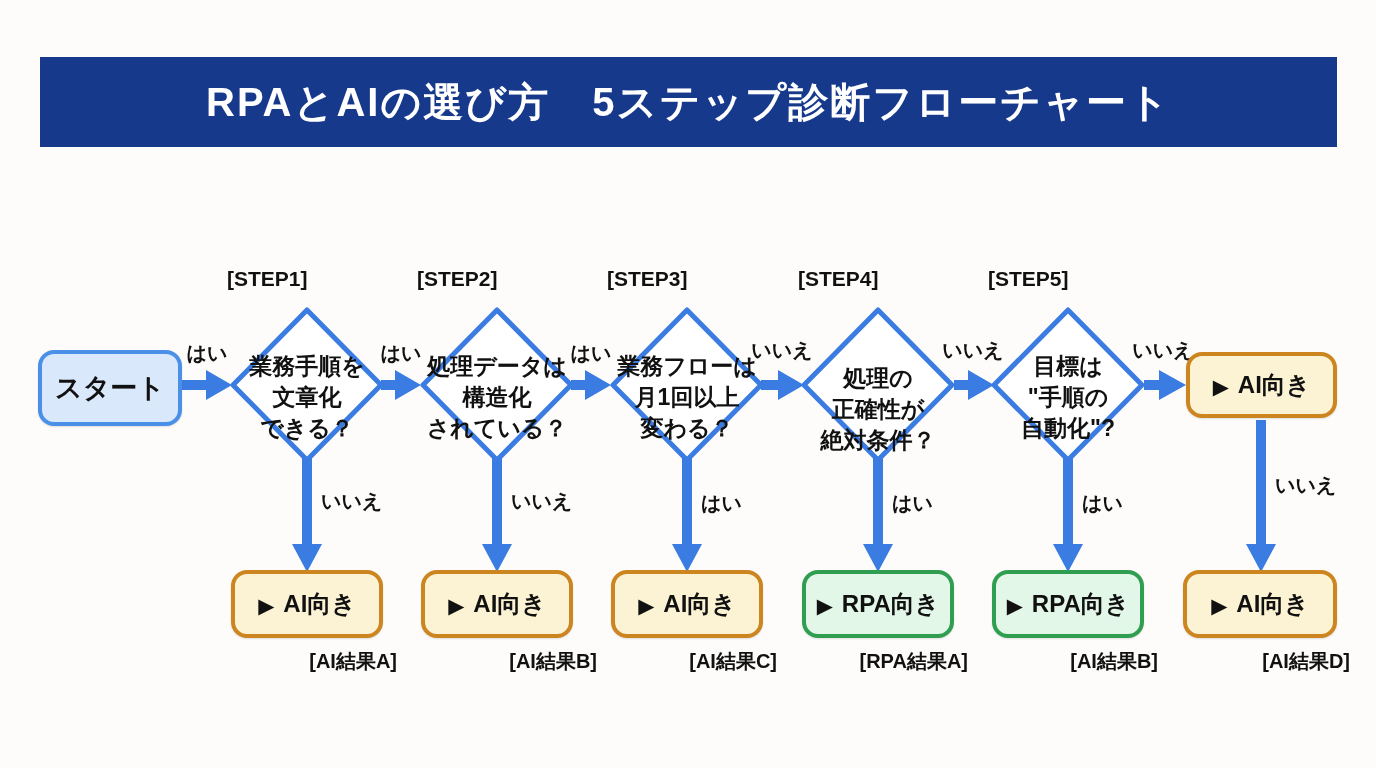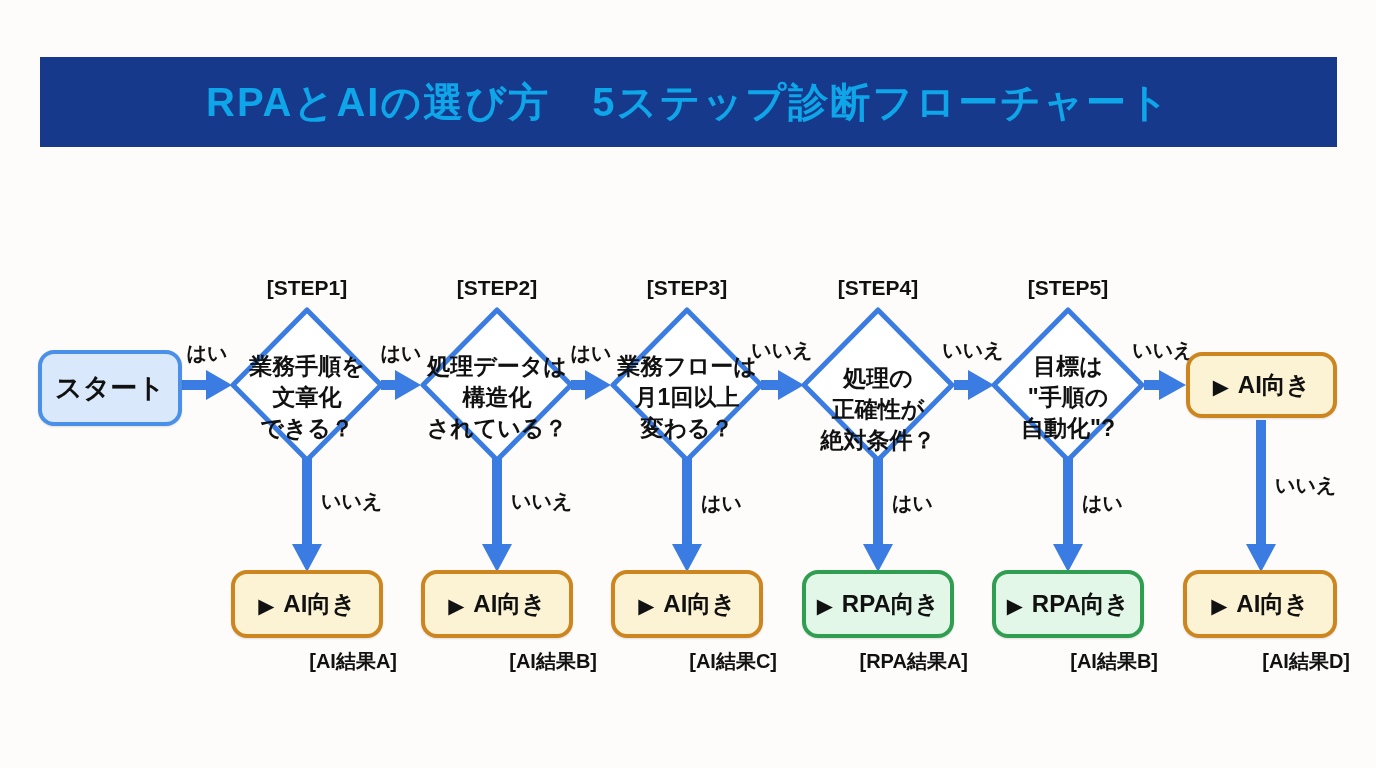--- a/index.html
+++ b/index.html
@@ -14,21 +14,21 @@
     overflow:hidden;
     color:#111;
   }
   
   .banner{
     position:absolute;left:40px;top:57px;width:1297px;height:90px;
     background:var(--banner-bg,#17398c);
     display:flex;align-items:center;justify-content:center;
   }
   .banner h1{
-    margin:0;color:#0ea5e9;font-size:40px;font-weight:800;letter-spacing:2px;
+    margin:0;color:#ffffff;font-size:40px;font-weight:800;letter-spacing:2px;
     white-space:nowrap;
   }
   
   svg.layer{position:absolute;left:0;top:0;}
   .arrow{fill:var(--arrow-blue,#3b7ce2);}
   .diamond{fill:#ffffff;stroke:var(--arrow-blue,#3b7ce2);stroke-width:5;stroke-linejoin:round;}
   
   .node{
     position:absolute;box-sizing:border-box;
     display:flex;align-items:center;justify-content:center;
@@ -46,22 +46,22 @@
     background:var(--ai-fill,#fcf3d4);
     border:4px solid var(--ai-border,#cd861f);
   }
   .result-rpa{
     background:var(--rpa-fill,#e2f7e7);
     border:4px solid var(--rpa-border,#2f9e51);
   }
   .tri{font-size:21px;line-height:1;transform:translateY(1px);}
   
   .step-tag{
-    position:absolute;top:267px;width:160px;text-align:center;
-    font-size:21px;font-weight:800;margin-top:9px;
+    position:absolute;top:267px;width:160px;
+    font-size:21px;font-weight:800;
   }
   .question{
     position:absolute;top:351px;width:150px;text-align:center;
     font-size:23px;font-weight:800;line-height:1.35;
     white-space:pre-line;
   }
   .edge-label{
     position:absolute;font-size:20px;font-weight:800;white-space:nowrap;
   }
   .edge-label.center{transform:translateX(-50%);}

